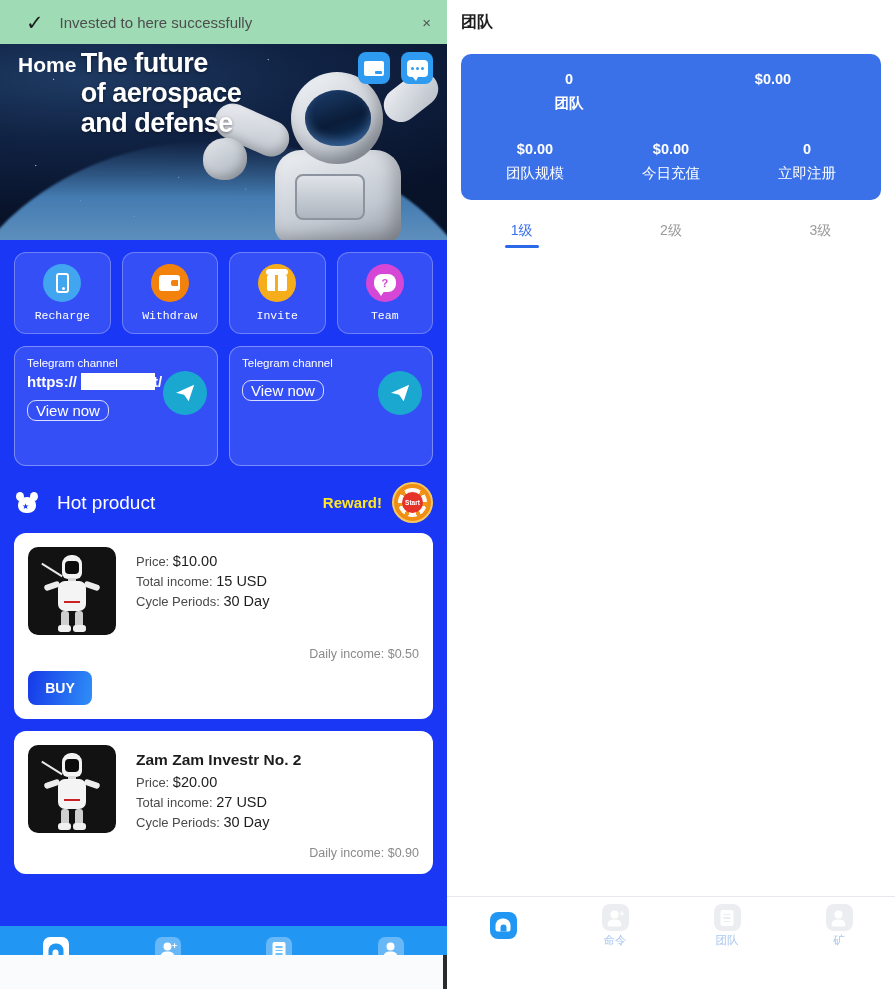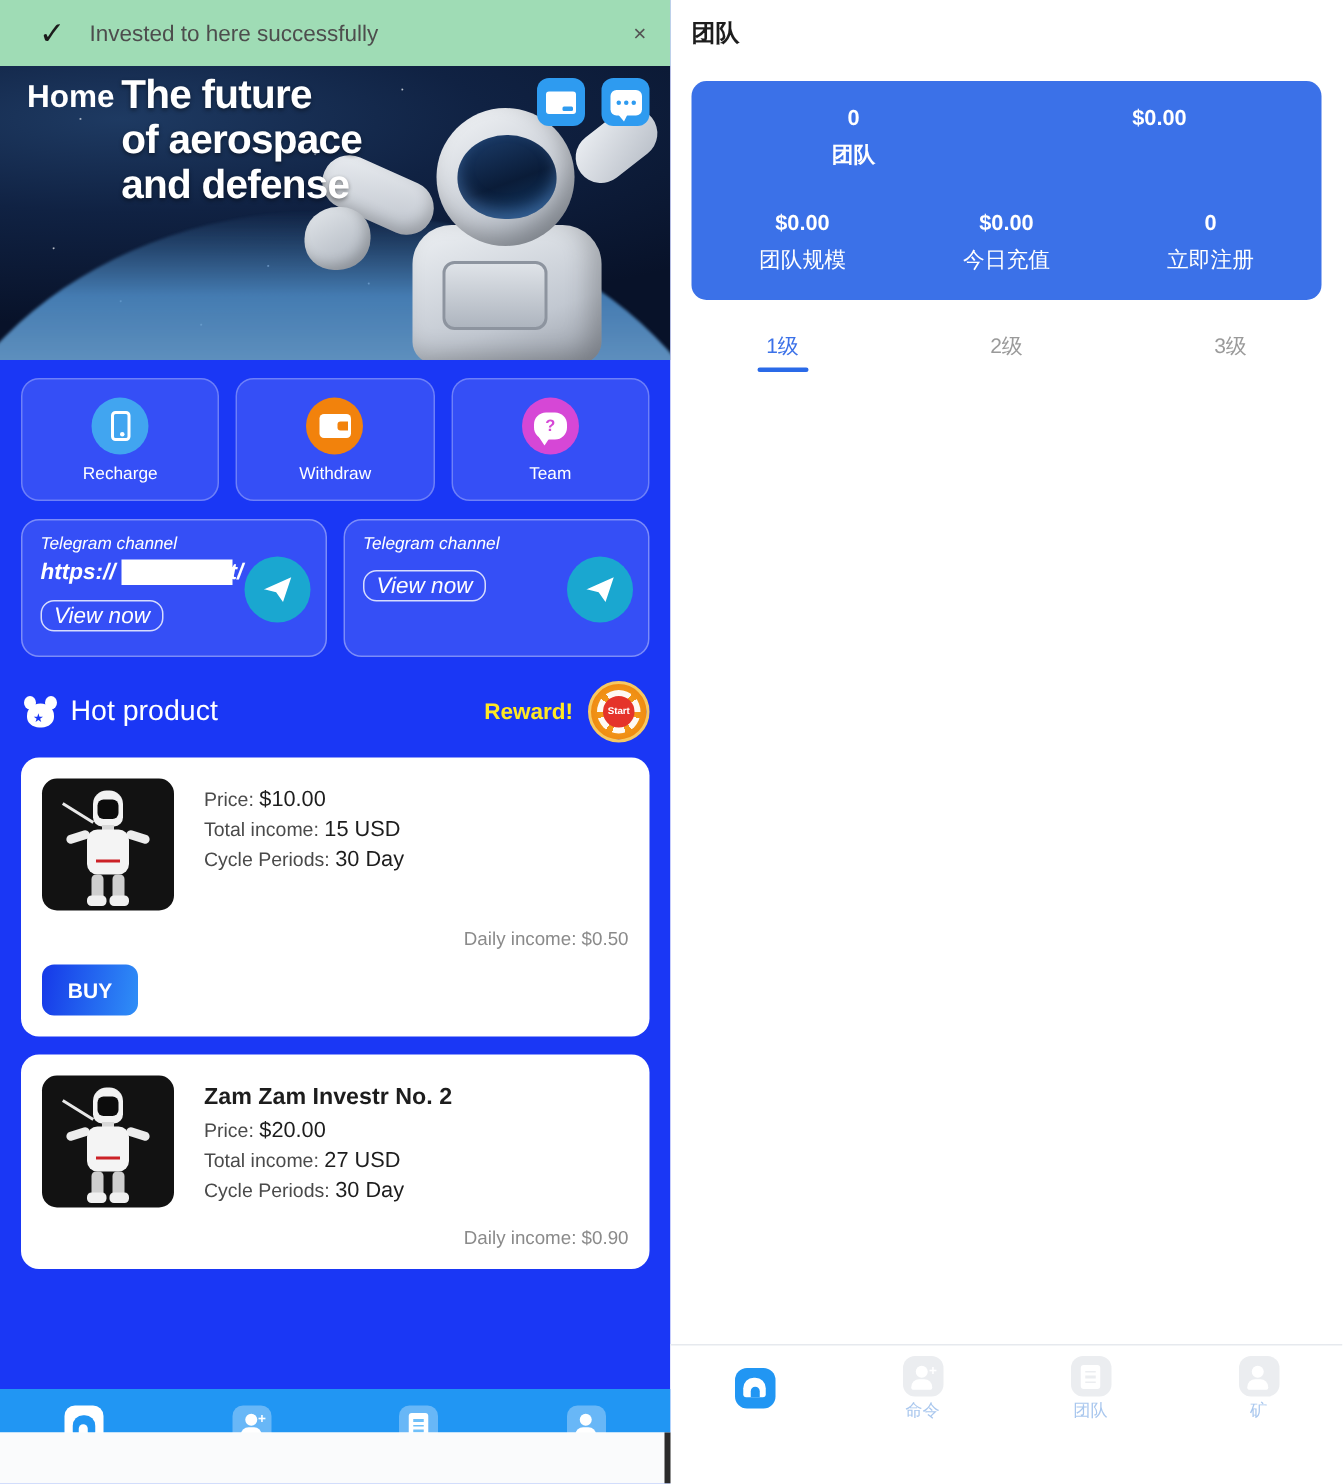--- a/index.html
+++ b/index.html
@@ -152,40 +152,40 @@
     cursor: pointer;
   }
   .action .ic {
     width: 38px; height: 38px; border-radius: 50%;
     display: flex; align-items: center; justify-content: center; margin-bottom: 7px;
   }
   .ic-recharge { background: #41a5f0; }
   .ic-withdraw { background: #f2820c; }
   .ic-invite   { background: #f5ad1b; }
   .ic-team     { background: #d647d6; }
-  .action .lbl { font-size: 11.5px; color: #ffffff; }
+  .action .lbl { font-size: 11.5px; color: #ffffff; font-family: Liberation Mono, monospace; }
   .g-phone { width: 13px; height: 20px; border: 2px solid #fff; border-radius: 3px; position: relative; }
   .g-phone::after { content:""; position:absolute; left:4px; bottom:1px; width:3px;height:3px;border-radius:50%;background:#fff;}
   .g-wallet { width: 21px; height: 16px; background: #fff; border-radius: 3px; position: relative; }
   .g-wallet::after { content:""; position:absolute; right:2px; top:5px; width:7px;height:6px;background:#f2820c;border-radius:2px 0 0 2px;}
   .g-gift { width: 20px; height: 16px; background:#fff; border-radius:2px; position: relative; }
   .g-gift::before { content:""; position:absolute; left:8px; top:0; width:3px; height:16px; background:#f5ad1b;}
   .g-gift::after { content:""; position:absolute; left:-1px; top:-6px; width:22px;height:6px;background:#fff;border-radius:3px;}
   .g-quest { width: 22px; height: 18px; background:#fff; border-radius:8px; position: relative;
     display:flex;align-items:center;justify-content:center;font-size:11px;font-weight:bold;color:#d647d6;}
   .g-quest::after { content:""; position:absolute; left:3px; bottom:-4px;
     border-left:4px solid transparent;border-right:4px solid transparent;border-top:6px solid #fff;}
 
   
   .tg-row { display: flex; gap: 11px; padding: 12px 14px 0 14px; }
   .tg {
-    flex: 1; height: 92px; border-radius: 12px; position: relative;
+    flex: 1; height: 120px; border-radius: 12px; position: relative;
     background: rgba(255,255,255,.12);
     border: 1px solid rgba(255,255,255,.35);
-    padding: 10px 12px; cursor: pointer; font-style: italic;
+    padding: 10px 12px; cursor: pointer;
   }
   .tg .t1 { font-size: 11.5px; color: #ffffff; margin-bottom: 4px; }
   .tg .t2 { font-size: 15px; color: #ffffff; font-weight: 600; position: relative; height: 20px; }
   .tg .redact { position: absolute; background: #fff; height: 17px; top: 0; }
   .tg .viewnow {
     margin-top: 7px; display: inline-block; font-size: 15px; color: #fff;
     border: 1px solid rgba(255,255,255,.8); border-radius: 9px; padding: 1px 8px;
   }
   .tg .plane {
     position: absolute; right: 10px; top: 24px; width: 44px; height: 44px; border-radius: 50%;
@@ -195,21 +195,21 @@
 
   
   .hot-head {
     display: flex; align-items: center; padding: 16px 14px 10px 16px; position: relative;
   }
   .hot-ic { width: 22px; height: 22px; position: relative; margin-right: 9px; }
   .hot-ic .body { position:absolute; left:2px; top:5px; width:18px;height:16px;border-radius:50% 50% 45% 45%;background:#fff;}
   .hot-ic .earL { position:absolute; left:0px; top:0px; width:8px;height:9px;border-radius:50%;background:#fff;}
   .hot-ic .earR { position:absolute; right:0px; top:0px; width:8px;height:9px;border-radius:50%;background:#fff;}
   .hot-ic .star { position:absolute; left:6px; top:10px; font-size:8px; color:#1a37f5; }
-  .hot-title { font-size: 19px; color: #ffffff; font-weight: 500; }
+  .hot-title { font-size: 19px; color: #ffffff; font-weight: 500; margin-left: 10px; }
   .reward-txt { margin-left: auto; font-size: 15px; color: #ffe823; font-weight: bold; }
   .reward-badge {
     width: 41px; height: 41px; border-radius: 50%; margin-left: 10px; position: relative;
     background: radial-gradient(circle at 50% 50%, #f6a823 0%, #ef8c12 70%, #d9760a 100%);
     border: 2px solid #f8c860; display: flex; align-items: center; justify-content: center;
     cursor: pointer;
   }
   .reward-badge .ring {
     position: absolute; inset: 4px; border-radius: 50%;
     background:
@@ -405,20 +405,26 @@
           </span>
         <span class="lbl">Recharge</span>
       </div>
       <div class="action">
         <span class="ic ic-withdraw">
             <span class="g-wallet"></span>
           </span>
         <span class="lbl">Withdraw</span>
       </div>
       <div class="action">
+        <span class="ic ic-invite">
+            <span class="g-gift"></span>
+          </span>
+        <span class="lbl">Invite</span>
+      </div>
+      <div class="action">
         <span class="ic ic-team">
             <span class="g-quest">?</span>
           </span>
         <span class="lbl">Team</span>
       </div>
     </div>
 
     <div class="tg-row">
       <div class="tg">
         <div class="t1">Telegram channel</div>

